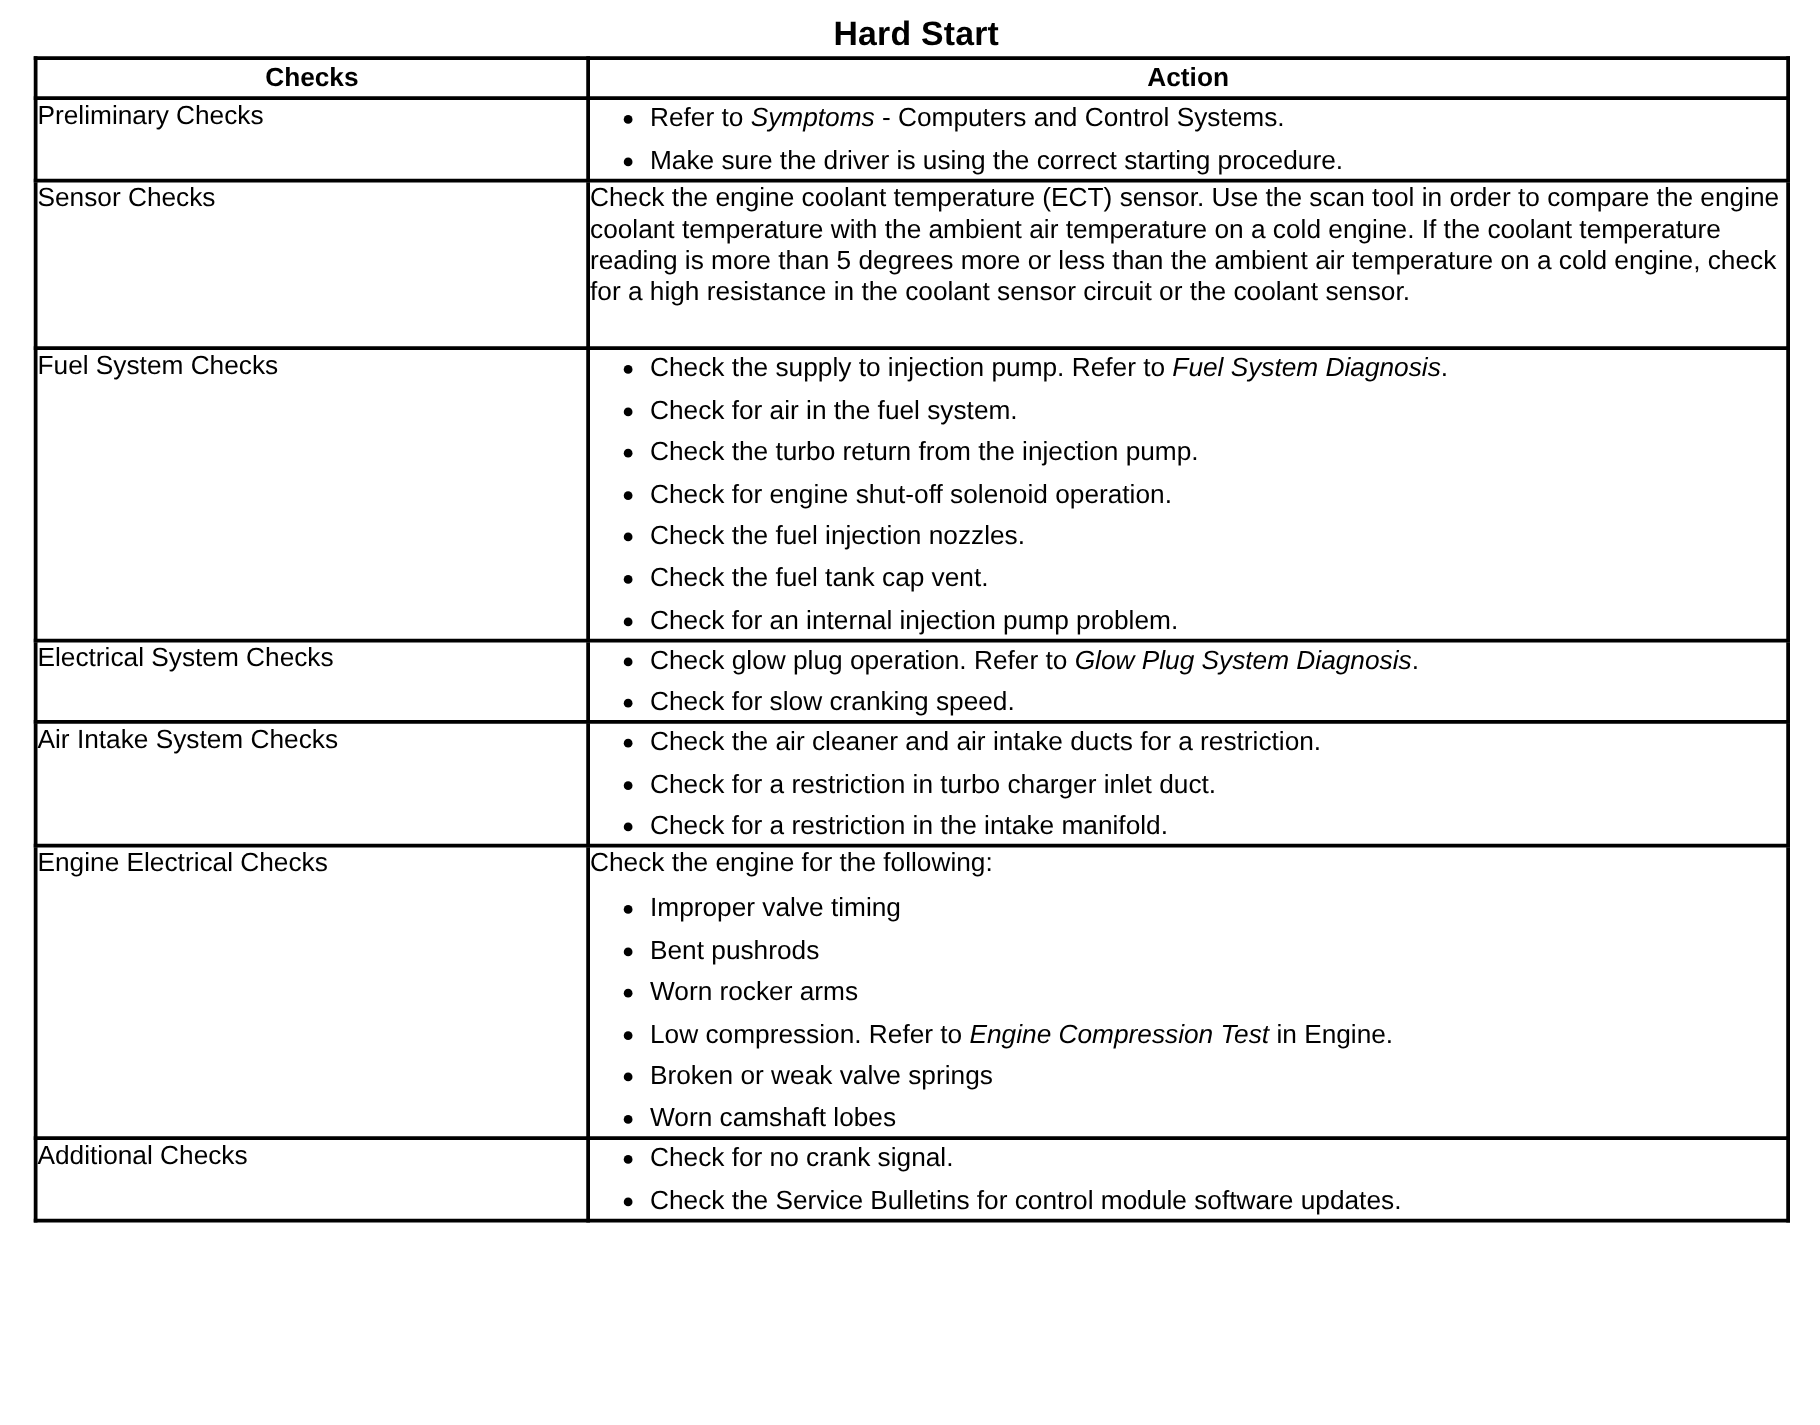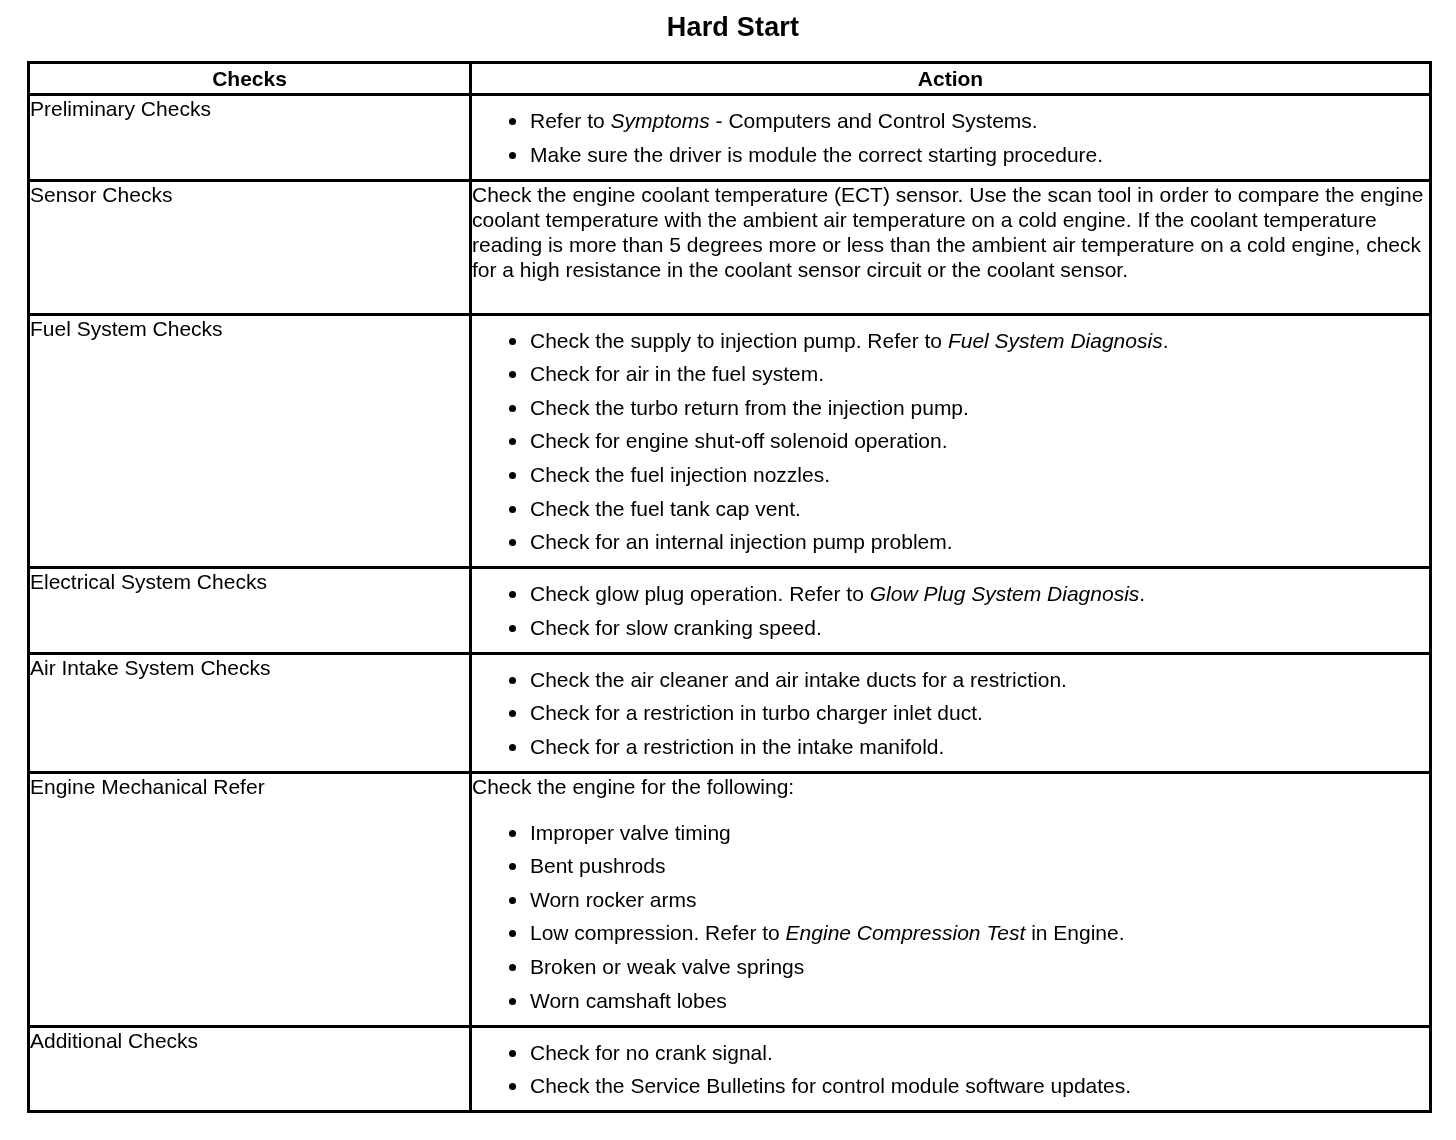--- a/index.html
+++ b/index.html
@@ -5,37 +5,37 @@
   html, body { margin: 0; padding: 0; background: #ffffff; }
   body {
     width: 1456px; height: 1140px; position: relative; overflow: hidden;
     font-family: "Liberation Sans", sans-serif; color: #000;
   }
   .title {
     position: absolute; top: 8px; left: 0; width: 1466px; text-align: center;
     font-size: 27px; font-weight: bold; line-height: 38px; letter-spacing: 0.2px;
   }
   table.doc {
-    position: absolute; left: 27px; top: 61px; width: 1402px;
+    position: absolute; left: 27px; top: 45px; width: 1402px;
     border-collapse: collapse; table-layout: fixed;
     font-size: 21px;
   }
   table.doc td, table.doc th {
     border: 3px solid #000; vertical-align: top; padding: 0;
   }
   table.doc th {
     font-weight: bold; text-align: center; height: 29px; line-height: 29px; font-size: 21px;
   }
   col.c1 { width: 442px; }
   col.c2 { width: 960px; }
   .def { padding: 5px 18px 0 18px; line-height: 25px; height: 51px; box-sizing: border-box; }
   .lbl { padding: 6px 18px 0 19px; line-height: 25px; }
   .act { padding: 5px 12px 4px 12px; }
   .para { line-height: 25px; margin: 0 0 1px 0; }
-  ul.bl { list-style: none; margin: 0; padding: 12px; }
+  ul.bl { list-style: none; margin: 0; padding: 2px; }
   ul.bl li { position: relative; padding-left: 46px; line-height: 25px; margin-bottom: 8.6px; }
   ul.bl li:last-child { margin-bottom: 0; }
   ul.bl li .dot {
     position: absolute; left: 25px; top: 10px; width: 7px; height: 7px; border-radius: 50%; background: #000;
   }
   em { font-style: italic; }
   .para + ul.bl { margin-top: 8.6px; }
   tr.r-pre td { height: 63px; }
   tr.r-sensor td { height: 131px; }
   tr.r-fuel td { height: 230px; }
@@ -61,21 +61,21 @@
       <th>Action</th>
     </tr>
   </thead>
   <tbody>
 
     <tr class="r-pre">
       <td class="lbl">Preliminary Checks</td>
       <td class="act">
         <ul class="bl">
           <li><span class="dot"></span><span>Refer to </span><em>Symptoms</em><span> - Computers  and  Control  Systems.</span></li>
-          <li><span class="dot"></span><span>Make sure the driver is module the correct starting procedure.</span></li>
+          <li><span class="dot"></span><span>Make sure the driver is using the correct starting procedure.</span></li>
         </ul>
       </td>
     </tr>
 
     <tr class="r-sensor">
       <td class="lbl">Sensor Checks</td>
       <td class="act">
         <div class="para">Check the engine coolant temperature (ECT) sensor. Use the scan tool in order to compare the engine coolant temperature with the ambient air temperature on a cold engine. If the coolant temperature reading is more than 5 degrees more or less than the ambient air temperature on a cold engine, check for a high resistance in the coolant sensor circuit or the coolant sensor.</div>
       </td>
     </tr>
@@ -111,21 +111,21 @@
         <ul class="bl">
           <li><span class="dot"></span><span>Check the air cleaner and air intake ducts for a restriction.</span></li>
           <li><span class="dot"></span><span>Check for a restriction in turbo charger inlet duct.</span></li>
           <li><span class="dot"></span><span>Check for a restriction in the intake manifold.</span></li>
         </ul>
       </td>
     </tr>
 
 
     <tr class="r-eng">
-      <td class="lbl">Engine Mechanical Refer</td>
+      <td class="lbl">Engine Electrical Checks</td>
       <td class="act">
         <div class="para">Check the engine for the following:</div>
         <ul class="bl">
           <li><span class="dot"></span><span>Improper valve timing</span></li>
           <li><span class="dot"></span><span>Bent pushrods</span></li>
           <li><span class="dot"></span><span>Worn rocker arms</span></li>
           <li><span class="dot"></span><span>Low compression. Refer to </span><em>Engine Compression Test</em><span> in Engine.</span></li>
           <li><span class="dot"></span><span>Broken or weak valve springs</span></li>
           <li><span class="dot"></span><span>Worn camshaft lobes</span></li>
         </ul>

